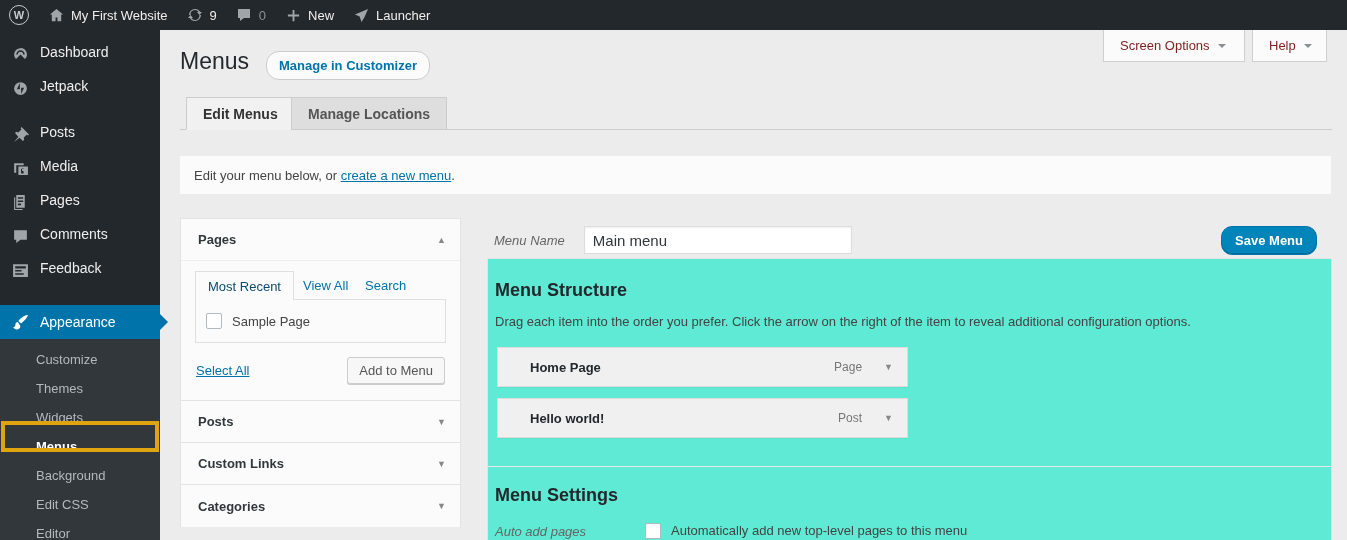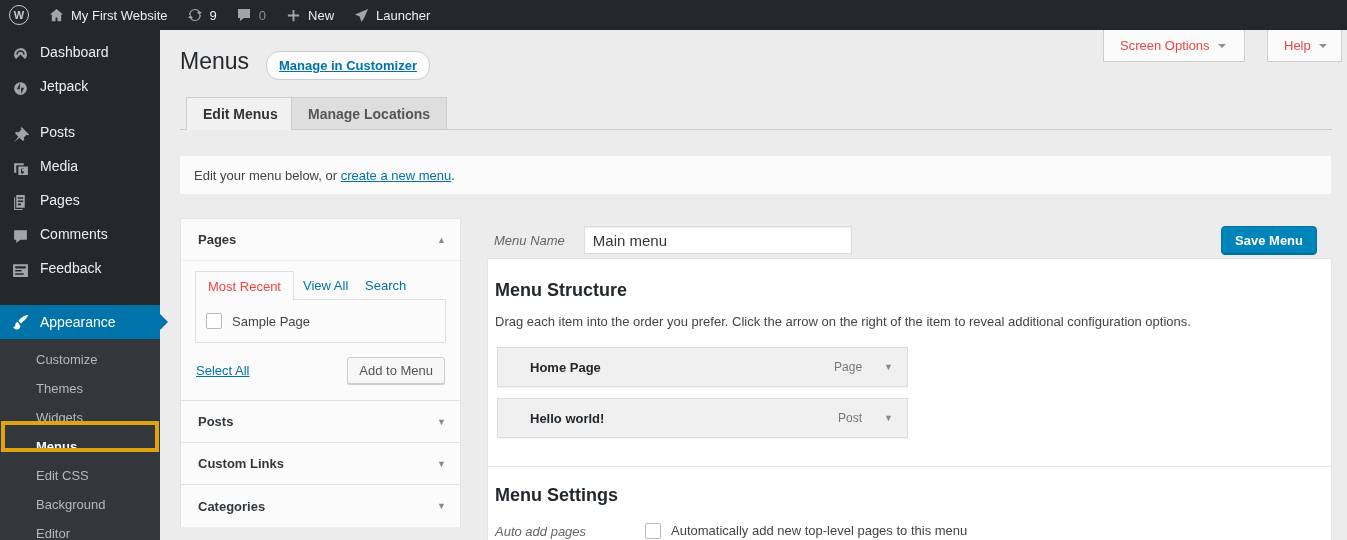--- a/index.html
+++ b/index.html
@@ -24,60 +24,60 @@
   .sb-gap { height:12px; }
   .sb-appearance { position:relative; display:flex; align-items:center; gap:10px; padding:0 8px 0 10px; height:34px; background:#0073aa; color:#fff; font-weight:400; cursor:pointer; }
   .sb-appearance .sb-ico { color:#fff; }
   .sb-appearance::after { content:""; position:absolute; right:-8px; top:50%; margin-top:-8px; border:8px solid transparent; border-left-color:#0073aa; border-right-width:0; }
   .submenu { background:#32373c; padding:6px 0 8px 0; }
   .submenu-item { display:block; padding:7px 12px 7px 36px; font-size:13px; color:#b4b9be; cursor:pointer; }
   .submenu-item.current { color:#fff; font-weight:bold; }
   .hl-box { position:absolute; left:1px; top:421px; width:158px; height:31px; border:4px solid #dfa410; pointer-events:none; z-index:60; }
 
   
-  .sopt { position:absolute; top:30px; height:32px; background:#fbfbfb; border:1px solid #cfcfcf; border-top:none; color:#ef4444; font-size:13px; display:flex; align-items:center; gap:8px; padding:0 16px; cursor:pointer; }
+  .sopt { position:absolute; top:30px; height:32px; background:#fbfbfb; border:1px solid #cfcfcf; border-top:none; color:#7f1d1d; font-size:13px; display:flex; align-items:center; gap:8px; padding:0 16px; cursor:pointer; }
   .caret-down { display:inline-block; width:0; height:0; border:4px solid transparent; border-top-color:#8a8f94; margin-top:4px; }
 
   
   .page-title { position:absolute; left:180px; top:48px; font-size:23px; font-weight:400; color:#24292e; }
-  .btn-page-action { position:absolute; left:266px; top:51px; height:29px; padding:0 12px; background:#fbfbfb; border:1px solid #cccccc; border-radius:13px; color:#0073aa; font-size:13px; font-weight:bold; display:flex; align-items:center; cursor:pointer; font-family:"Liberation Sans",sans-serif;text-decoration:underline; }
+  .btn-page-action { position:absolute; left:266px; top:51px; height:29px; padding:0 12px; background:#fbfbfb; border:1px solid #cccccc; border-radius:13px; color:#0073aa; font-size:13px; font-weight:bold; display:flex; align-items:center; cursor:pointer; font-family:"Liberation Sans",sans-serif; }
 
   .nav-tab-wrap { position:absolute; left:180px; top:97px; width:1152px; height:33px; border-bottom:1px solid #cccccc; }
   .nav-tab { position:absolute; bottom:-1px; height:33px; display:flex; align-items:center; padding:0 16px; font-size:14px; font-weight:bold; border:1px solid #cccccc; background:#e2e2e2; color:#555; margin-right:6px; cursor:pointer; }
   .nav-tab.active { background:#f1f1f1; border-bottom-color:#f1f1f1; color:#333; }
   .nav-tab.t2 { left:97px; background:#dedede; }
 
   
   .notice { position:absolute; left:180px; top:156px; width:1151px; height:38px; background:#fbfbfb; display:flex; align-items:center; padding:0 14px; font-size:13px; color:#444; }
   .notice a { color:#0073aa; text-decoration:underline; cursor:pointer; }
 
   
   .acc-col { position:absolute; left:180px; top:218px; width:281px; }
   .acc-box { background:#fbfbfb; border:1px solid #e3e3e3; border-bottom:none; }
   .acc-head { height:41px; display:flex; align-items:center; justify-content:space-between; padding:0 14px 0 17px; font-size:13px; font-weight:bold; color:#32373c; cursor:pointer; }
   .acc-arrow { color:#888; font-size:9px; }
   .acc-body { border-top:1px solid #eee; padding:10px 14px 14px 14px; }
   .inner-tabs { position:relative; height:29px; }
   .inner-tab { position:absolute; bottom:0; height:29px; display:flex; align-items:center; padding:0 12px; font-size:13px; color:#0073aa; cursor:pointer; }
-  .inner-tab.active { background:#fbfbfb; border:1px solid #dfdfdf; border-bottom:none; color:#ef4444; z-index:2; }
+  .inner-tab.active { background:#fbfbfb; border:1px solid #dfdfdf; border-bottom:none; color:#0c4a6e; z-index:2; }
   .inner-panel { border:1px solid #dfdfdf; padding:13px 10px; margin-top:-1px; }
   .chk-row { display:flex; align-items:center; gap:10px; font-size:13px; color:#444; }
   .checkbox { width:16px; height:16px; background:#fff; border:1px solid #b4b9be; border-radius:2px; flex:none; cursor:pointer; }
   .acc-foot { display:flex; align-items:center; justify-content:space-between; padding:14px 1px 2px 1px; }
   .link { color:#0073aa; text-decoration:underline; font-size:13px; cursor:pointer; }
   .btn-secondary { height:27px; padding:0 11px; background:#f7f7f7; border:1px solid #cccccc; border-radius:3px; color:#555; font-size:13px; display:flex; align-items:center; cursor:pointer; box-shadow:0 1px 0 #ccc; font-family:"Liberation Sans",sans-serif; }
   .acc-collapsed { height:42px; display:flex; align-items:center; justify-content:space-between; padding:0 14px 0 17px; background:#fbfbfb; border:1px solid #e3e3e3; border-bottom:none; font-size:13px; font-weight:bold; color:#32373c; cursor:pointer; }
 
   
   .menu-head { position:absolute; left:487px; top:222px; width:845px; height:36px; display:flex; align-items:center; }
   .menu-name-label { font-style:italic; color:#666; font-size:13px; margin-left:7px; }
   .menu-name-input { margin-left:19px; width:268px; height:28px; border:1px solid #dddddd; background:#fff; padding:0 8px; font-size:15px; color:#32373c; font-family:"Liberation Sans",sans-serif; box-shadow:inset 0 1px 2px rgba(0,0,0,.07); }
-  .btn-primary { margin-left:auto; height:29px; padding:0 13px; background:#0085ba; border:1px solid #0073aa; border-radius:4px; color:#fff; font-size:13px; font-weight:bold; display:flex; align-items:center; cursor:pointer; box-shadow:inset 0 -1px 0 #006799; font-family:"Liberation Sans",sans-serif; margin-right:15px; }
-
-  .menu-body { position:absolute; left:487px; top:258px; width:845px; height:282px; background:#ffffff; border:1px solid #e3e3e3; border-bottom:none; }
+  .btn-primary { margin-left:auto; height:29px; padding:0 13px; background:#0085ba; border:1px solid #0073aa; border-radius:11px; color:#fff; font-size:13px; font-weight:bold; display:flex; align-items:center; cursor:pointer; box-shadow:inset 0 -1px 0 #006799; font-family:"Liberation Sans",sans-serif; margin-right:15px; }
+
+  .menu-body { position:absolute; left:487px; top:258px; width:845px; height:282px; background:#5eead4; border:1px solid #e3e3e3; border-bottom:none; }
   .ms-title { font-size:18px; font-weight:bold; color:#23282d; margin:21px 0 0 7px; }
   .ms-desc { font-size:13px; color:#444; margin:13px 0 0 7px; }
   .mi-list { margin:18px 0 0 9px; display:flex; flex-direction:column; gap:11px; }
   .menu-item { width:411px; height:40px; background:#f0f0f0; border:1px solid #dcdcdc; display:flex; align-items:center; padding:0 14px; cursor:move; box-shadow:0 1px 0 rgba(0,0,0,.04); }
   .mi-label { font-size:13px; font-weight:bold; color:#23282d;padding-left:18px; }
   .mi-type { margin-left:auto; font-size:12px; color:#777; }
   .mi-caret { margin-left:22px; color:#888; font-size:9px; cursor:pointer; }
   .ms-divider { margin-top:28px; border-top:1px solid #e8e8e8; }
   .settings-title { font-size:18px; font-weight:bold; color:#23282d; margin:18px 0 0 7px; }
   .settings-row { display:flex; align-items:flex-start; margin:17px 0 0 7px; font-size:13px; color:#444; }
@@ -205,32 +205,32 @@
             <path fill="currentColor" d="M14 1c-2 0-6.5 3.6-8 5.5L8.5 9C10.5 7.5 15 3 15 1h-1zM5.5 7.5c-1.3 0-2.3 1-2.3 2.3 0 1.7-1 2.4-2.2 2.7C1.8 13.6 3 14.5 4.5 14.5c2 0 3.4-1.4 3.4-3.2L5.5 7.5z"></path>
           </svg>
       </span>
       <span>Appearance</span>
     </div>
     <div class="submenu">
       <span class="submenu-item">Customize</span>
       <span class="submenu-item">Themes</span>
       <span class="submenu-item">Widgets</span>
       <span class="submenu-item current">Menus</span>
+      <span class="submenu-item">Background</span>
       <span class="submenu-item">Edit CSS</span>
-      <span class="submenu-item">Background</span>
       <span class="submenu-item">Editor</span>
     </div>
   </div>
   <div class="hl-box"></div>
 
   <div class="sopt" style="left:1103px; width:142px;">
     <span>Screen Options</span>
     <span class="caret-down"></span>
   </div>
-  <div class="sopt" style="left:1252px; width:75px;margin-left:15px;">
+  <div class="sopt" style="left:1252px; width:75px;">
     <span>Help</span>
     <span class="caret-down"></span>
   </div>
 
   <h1 class="page-title">Menus</h1>
   <button class="btn-page-action">Manage in Customizer</button>
 
   <div class="nav-tab-wrap">
     <span class="nav-tab active" style="left:6px;">Edit Menus</span>
     <span class="nav-tab t2" style="left:111px;">Manage Locations</span>

